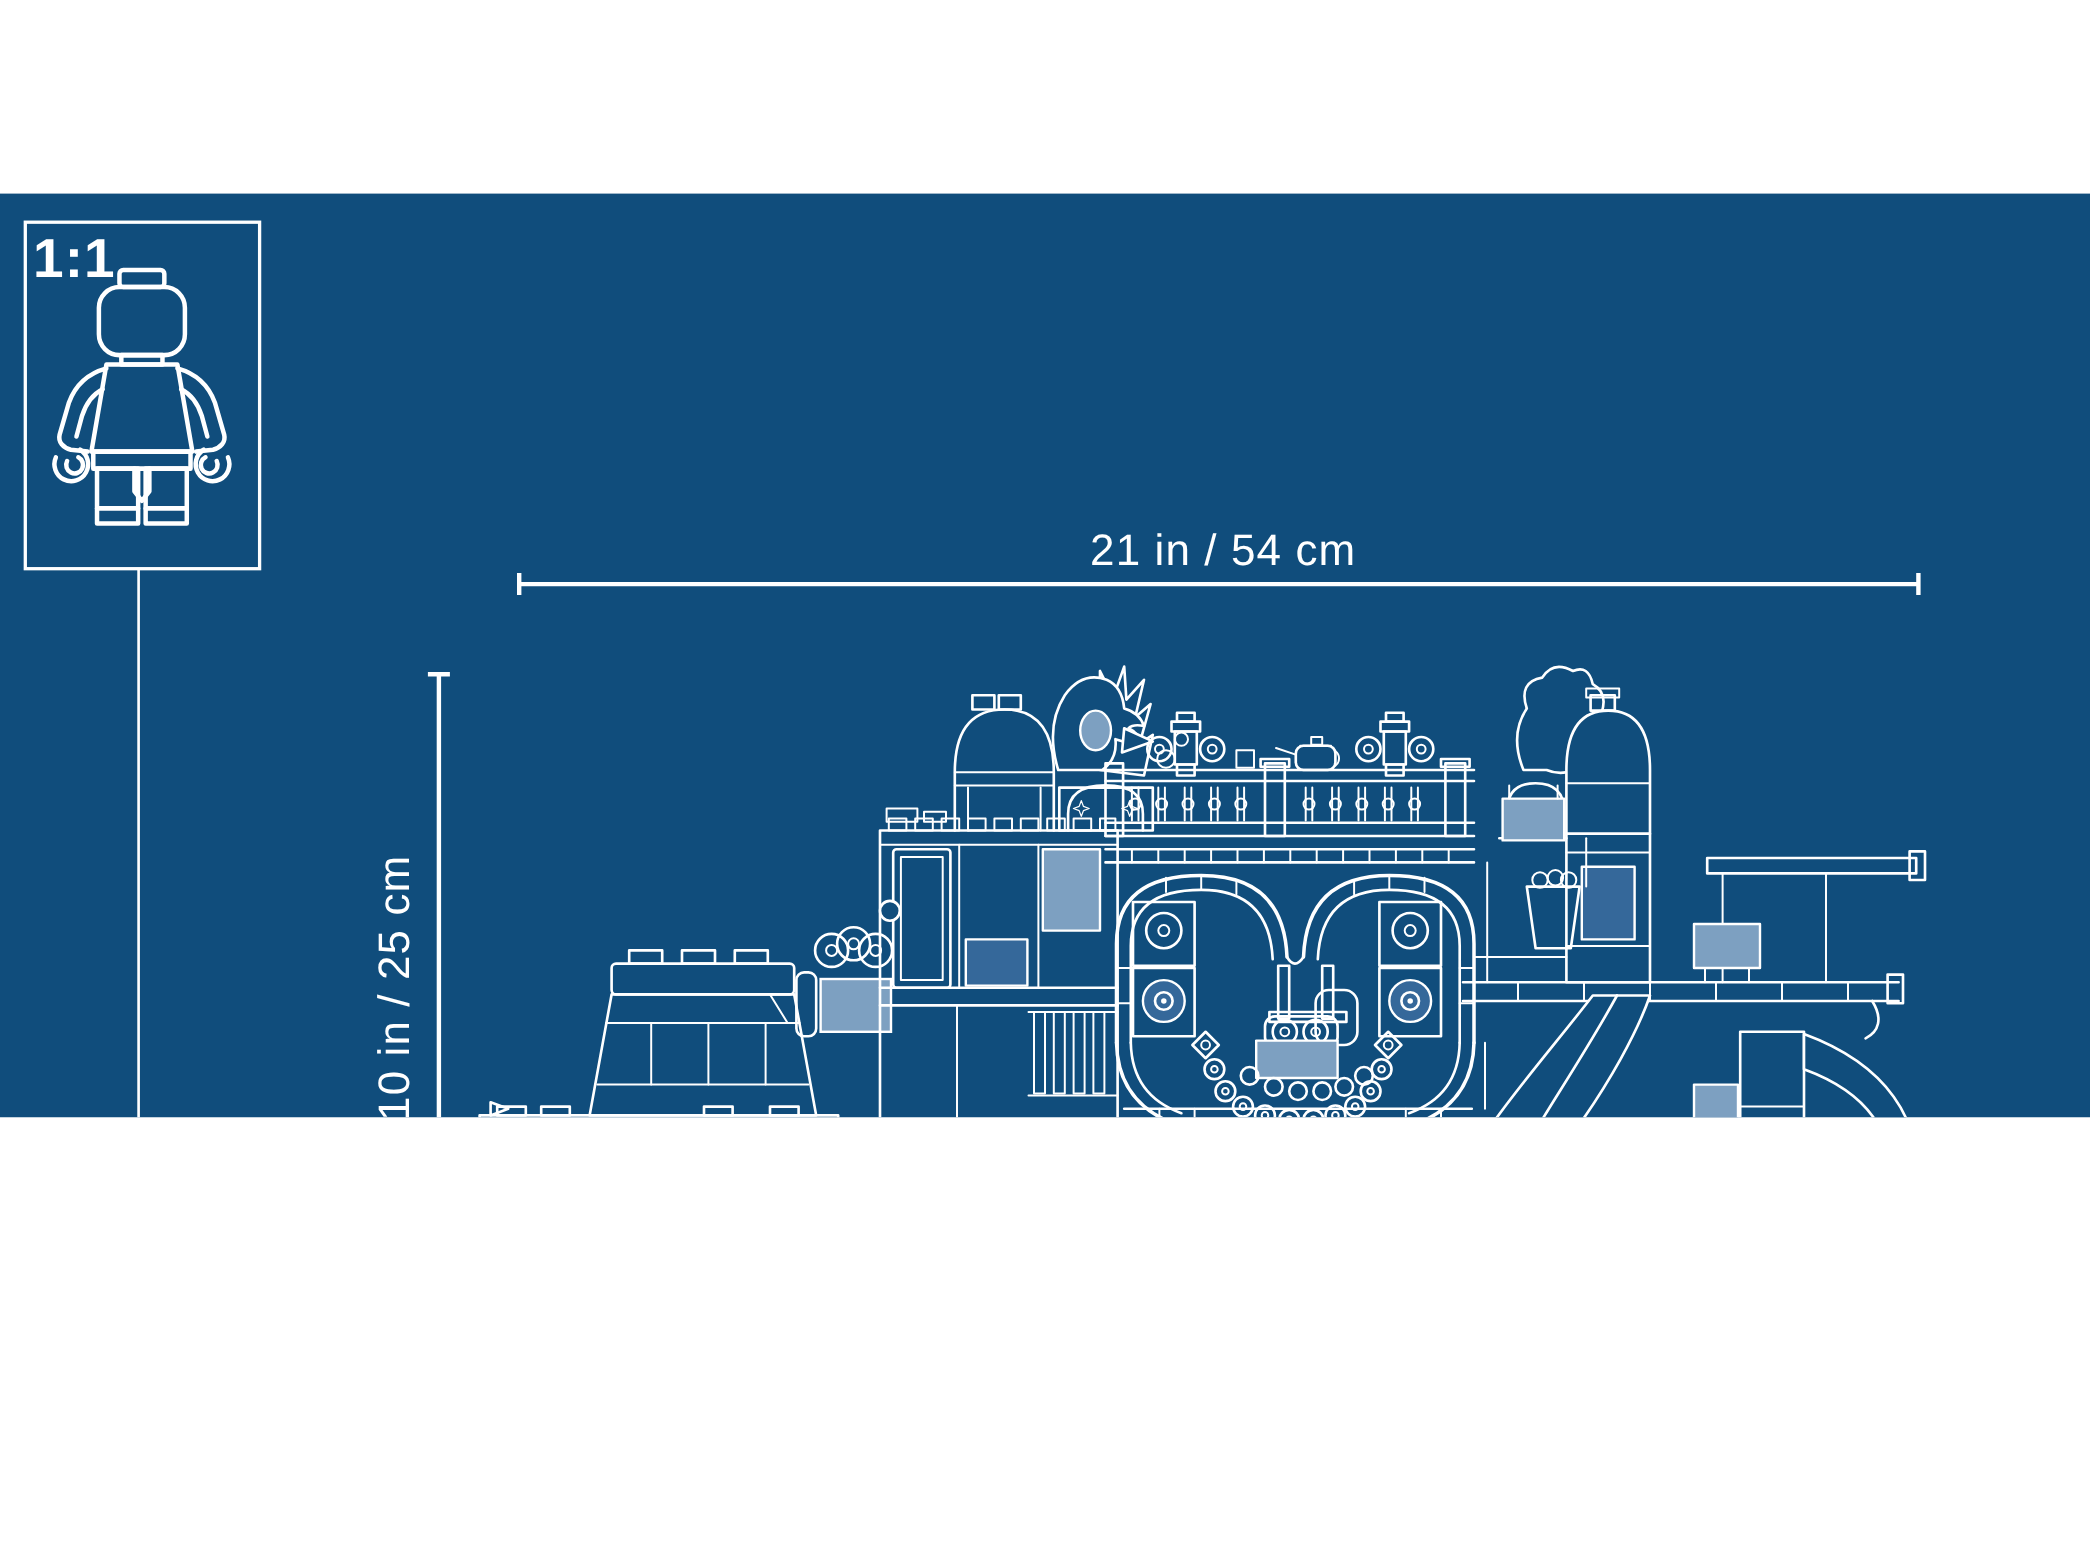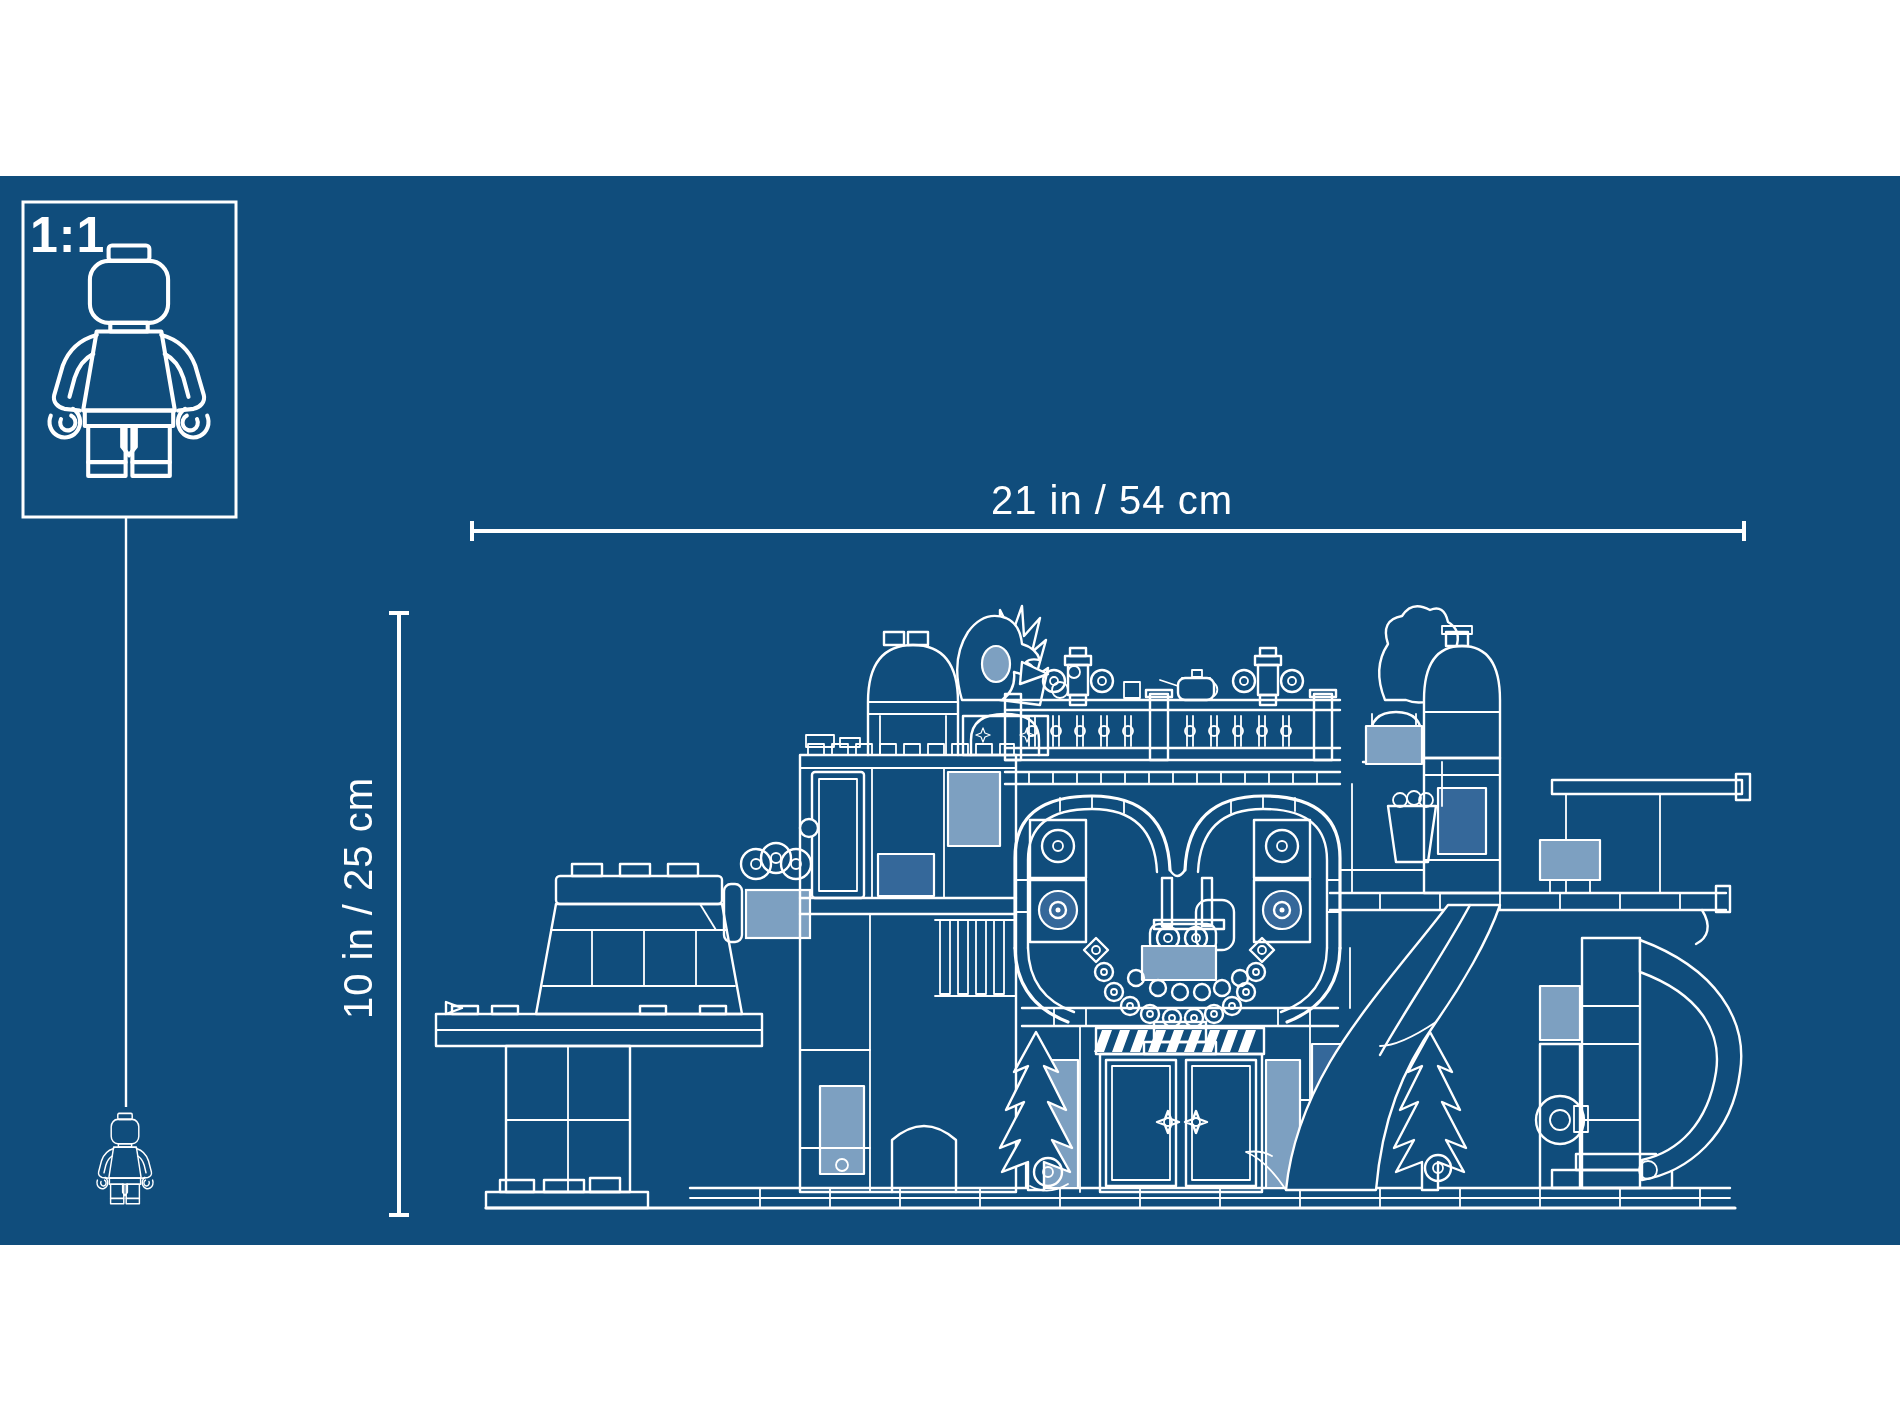--- a/index.html
+++ b/index.html
@@ -1,20 +1,20 @@
 <!DOCTYPE html>
 <html style="--page_bg: #ffffff; --blueprint_bg: #104d7c; --line: #ffffff; --pane_light: #7da0c1; --pane_mid: #35689a;"><head>
 <meta charset="utf-8">
 <style>
   :root{
     --page_bg:#ffffff; --blueprint_bg:#104d7c; --line:#ffffff;
     --pane_light:#7da0c1; --pane_mid:#35689a;
   }
   html,body{margin:0;padding:0;background:var(--page_bg);}
-  .page{width:1900px;height:1424px;position:relative;background:var(--page_bg);overflow:hidden;}
+  .page{width:1900px;height:1016px;position:relative;background:var(--page_bg);overflow:hidden;}
   svg{display:block}
   .bp{fill:var(--blueprint_bg);}
   .ln{fill:none;stroke:var(--line);stroke-width:2.4;stroke-linecap:round;stroke-linejoin:round;}
   .thin{stroke-width:1.8;}
   .thick{stroke-width:3.2;}
   .fillbg{fill:var(--blueprint_bg);stroke:var(--line);stroke-width:2.4;stroke-linejoin:round;}
   .lt{fill:var(--pane_light);stroke:var(--line);stroke-width:2.2;}
   .md{fill:var(--pane_mid);stroke:var(--line);stroke-width:2.2;}
   .wh{fill:var(--line);stroke:none;}
   .dim{stroke:var(--line);stroke-width:4;fill:none;stroke-linecap:butt;}

